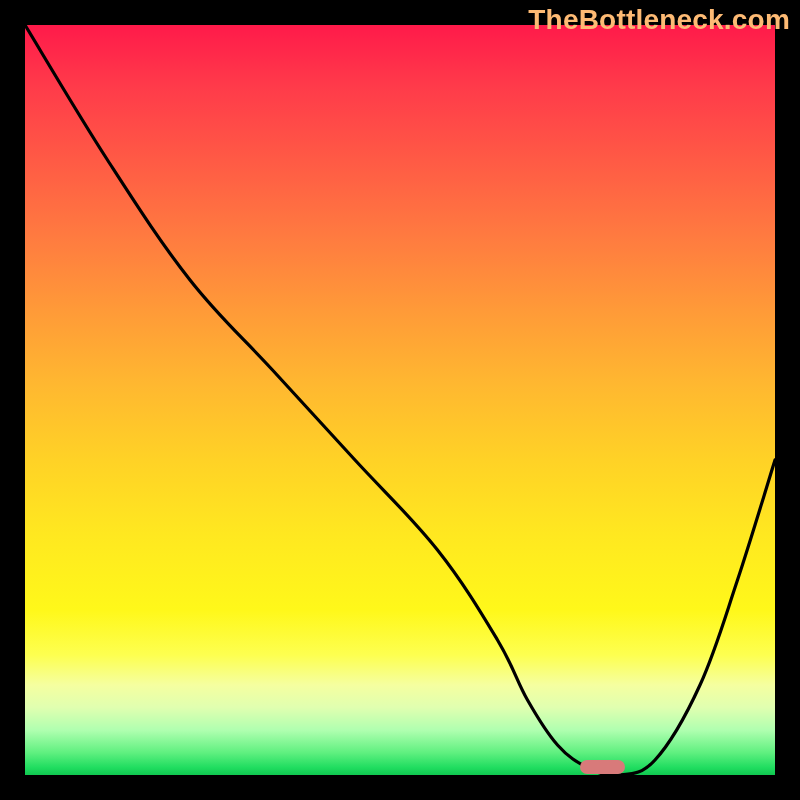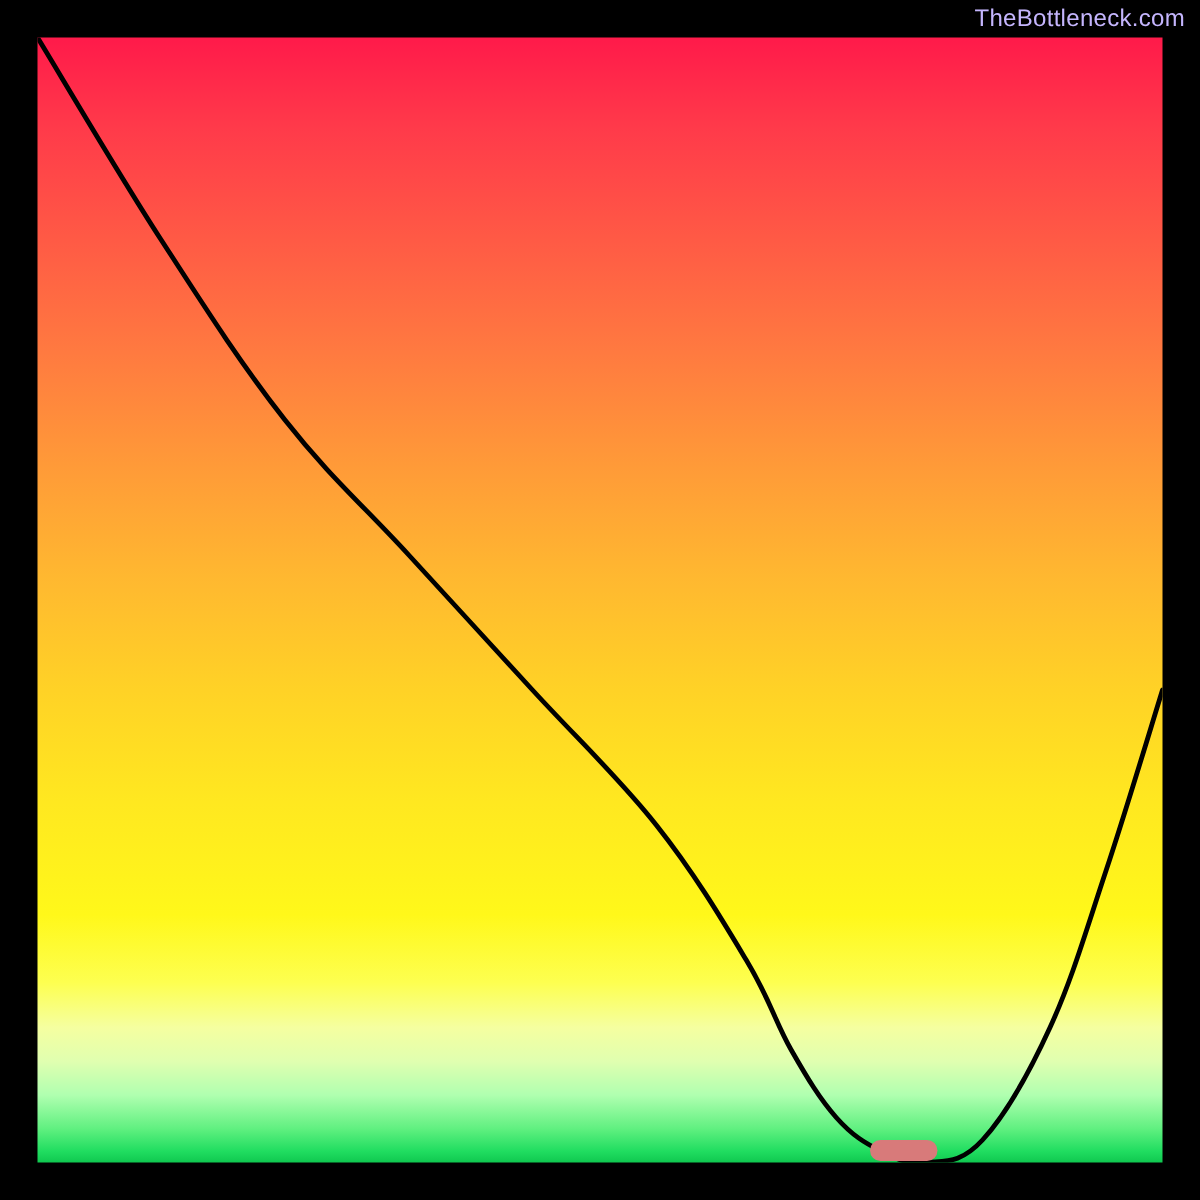--- a/index.html
+++ b/index.html
@@ -14,23 +14,23 @@
   .container {
     position: relative;
     width: 800px;
     height: 800px;
     background: #000;
   }
   .watermark {
     position: absolute;
     top: 4px;
     right: 10px;
-    color: #c4b5fd;
-    font-size: 16px;
-    font-weight: normal;
+    color: #fdba74;
+    font-size: 28px;
+    font-weight: bold;
     z-index: 10;
     letter-spacing: 0.2px;
   }
   .plot-area {
     position: absolute;
     left: 25px;
     top: 25px;
     width: 750px;
     height: 750px;
     background: linear-gradient(to bottom,

